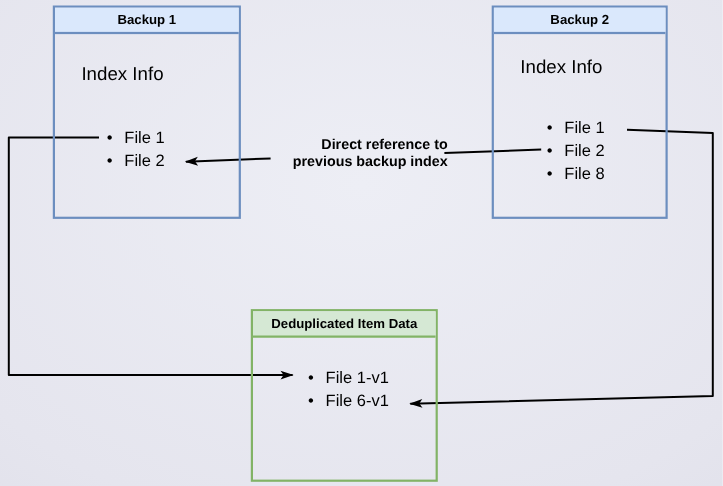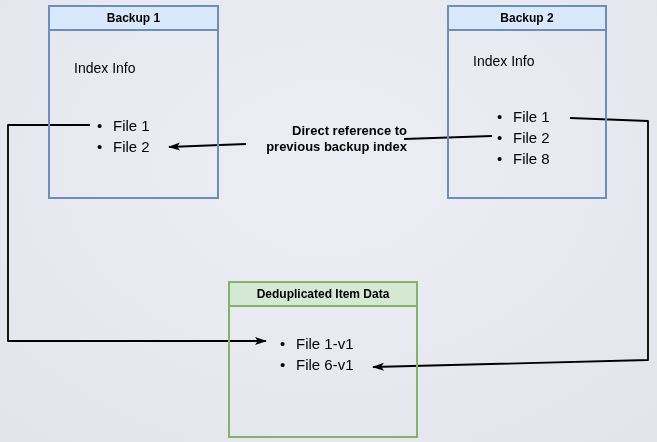--- a/index.html
+++ b/index.html
@@ -39,21 +39,21 @@
     height: 22px;
     line-height: 22px;
     text-align: center;
     font-weight: bold;
     font-size: 12px;
   }
   .box.blue  .box-header { background: #dae8fc; border-bottom: 2px solid #6c8ebf; }
   .box.green .box-header { background: #d5e8d4; border-bottom: 2px solid #82b366; }
   .body-label {
     position: absolute;
-    font-size: 14px;
+    font-size: 17px;
     line-height: 18px;
     white-space: nowrap;
   }
   ul.file-list {
     position: absolute;
     margin: 0;
     padding: 0;
     list-style: none;
   }
   ul.file-list li {
@@ -114,21 +114,21 @@
       <span>Backup 2</span>
     </div>
     <div class="body-label" style="left:24px; top:45px;">Index Info</div>
     <ul class="file-list" style="left:46px; top:99px;">
       <li>File 1</li>
       <li>File 2</li>
       <li>File 8</li>
     </ul>
   </div>
 
-  <div class="box green" style="left:228px; top:281px; width:190px; height:157px;">
+  <div class="box green" style="left:228px; top:281px; width:170px; height:157px;">
     <div class="box-header">
       <span>Deduplicated Item Data</span>
     </div>
     <ul class="file-list" style="left:48px; top:50px;text-align:right;">
       <li>File 1-v1</li>
       <li>File 6-v1</li>
     </ul>
   </div>
 
   <div class="edge-label">

